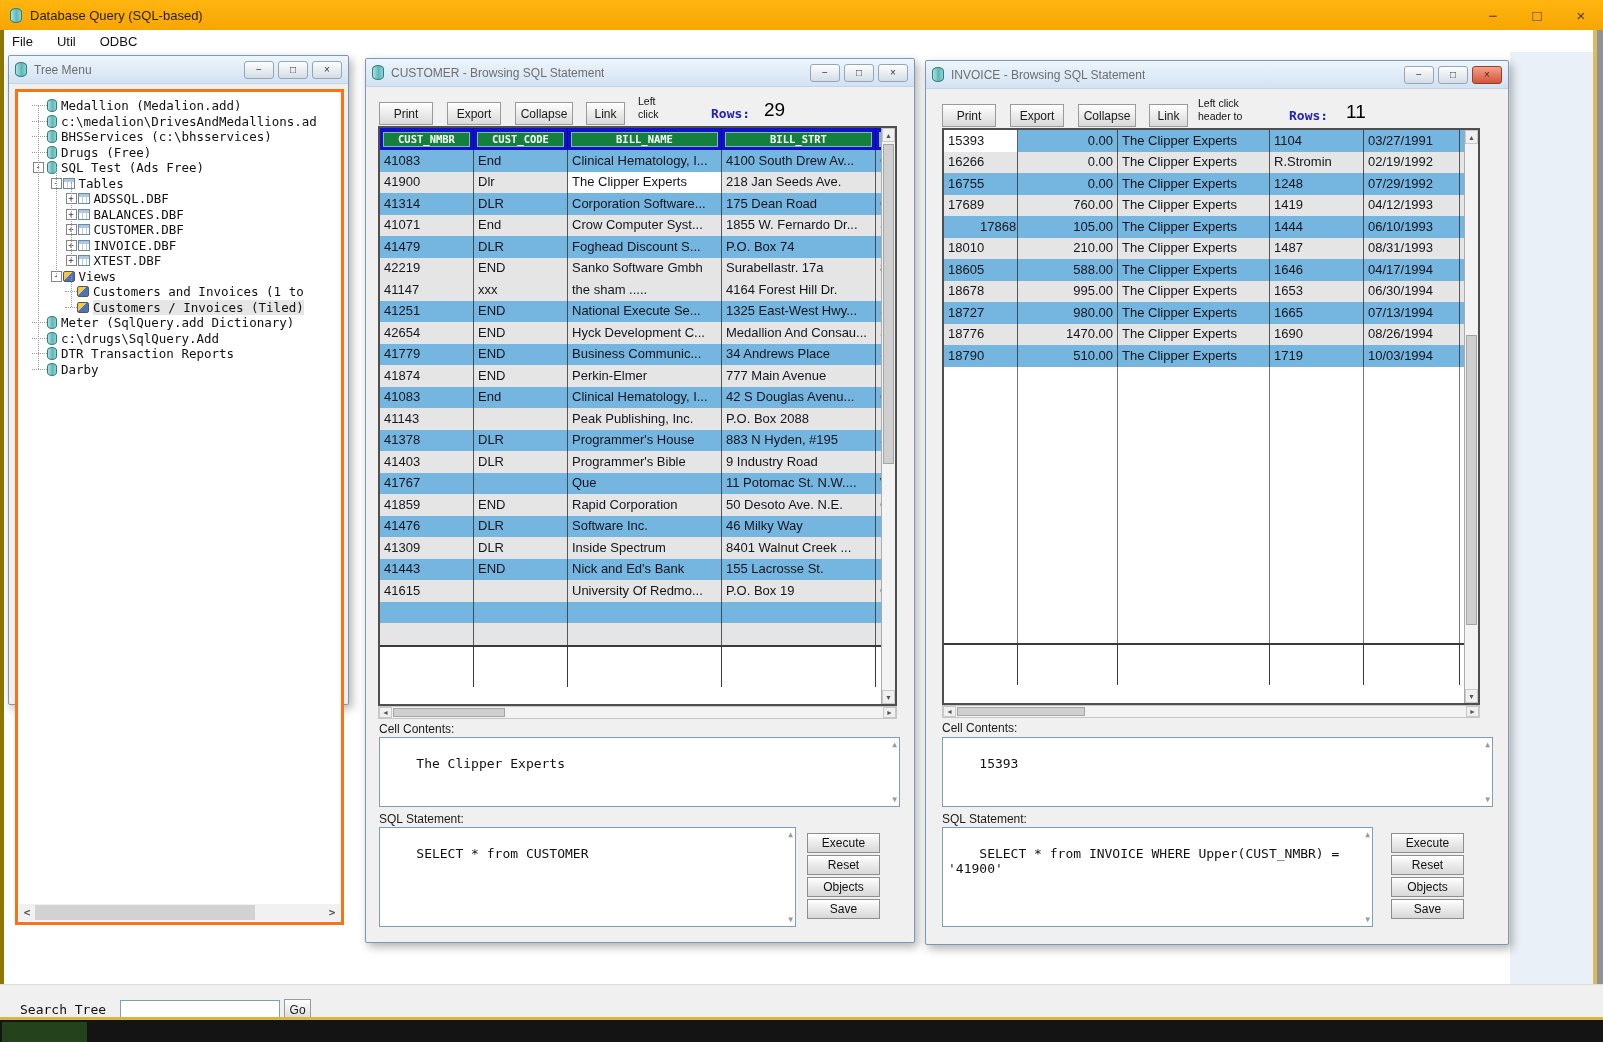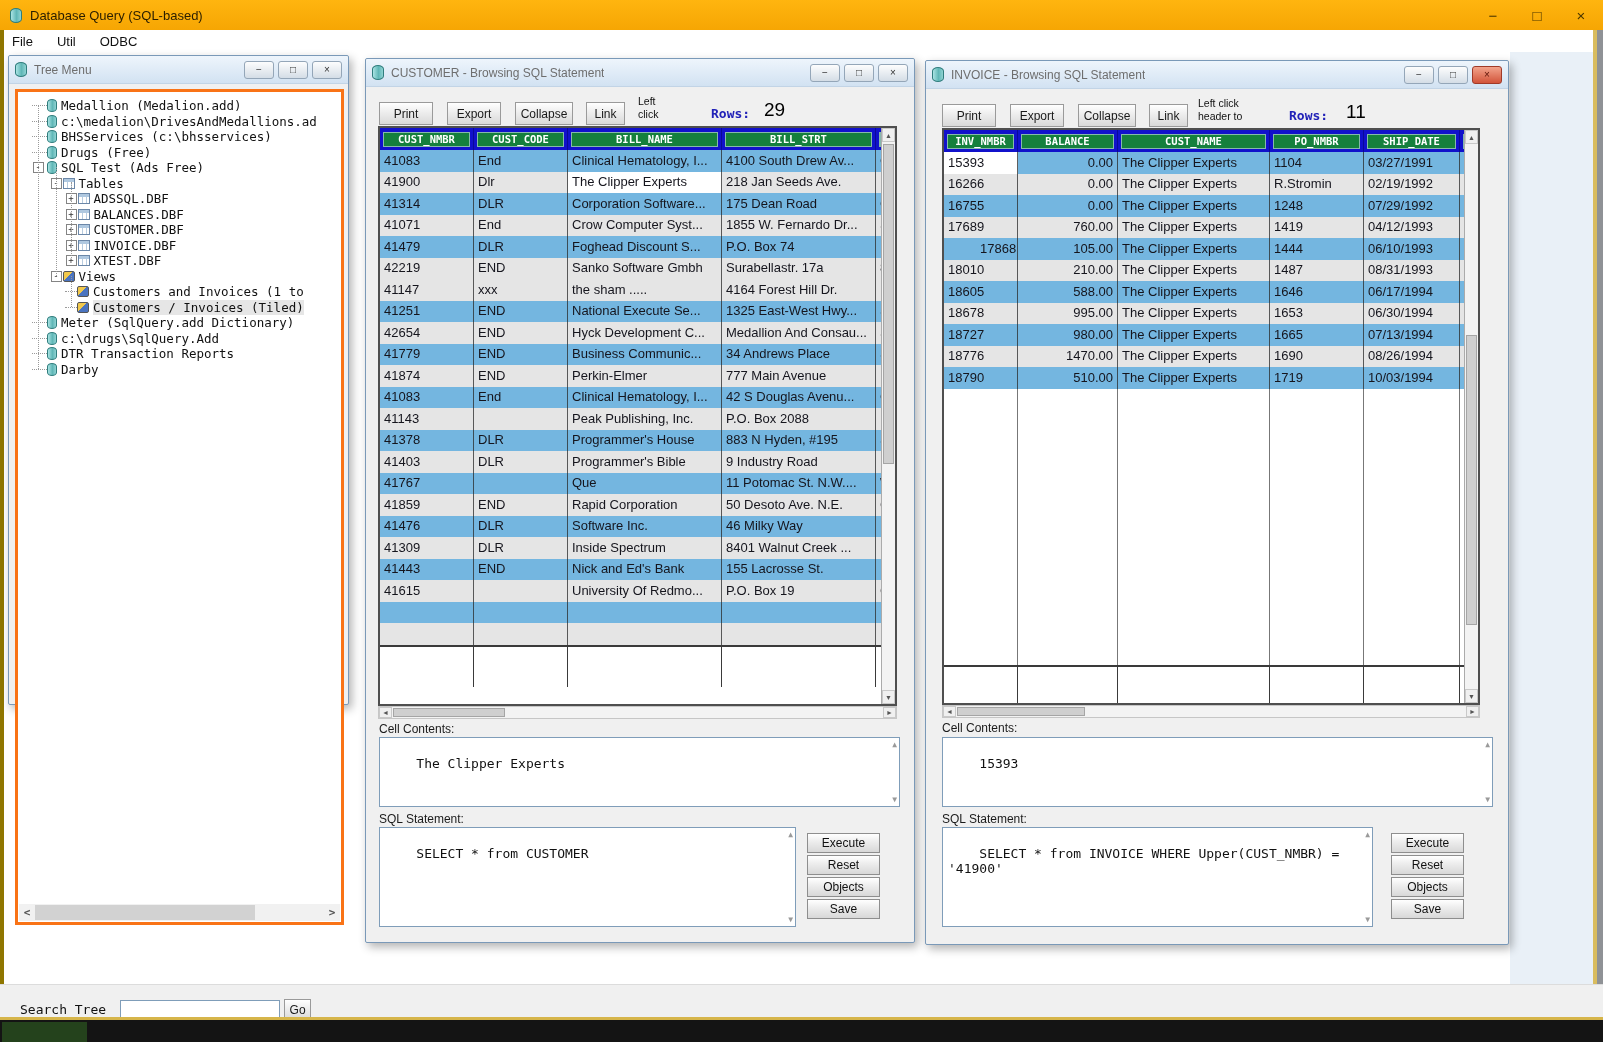--- a/index.html
+++ b/index.html
@@ -530,40 +530,20 @@
   <div class="btn" style="left:152px;top:43px;width:58px">Collapse</div>
   <div class="btn" style="left:223px;top:43px;width:39px">Link</div>
   <div class="hint" style="left:272px;top:36px;width:62px">
     <div>Left click</div>
     <div>header to</div>
   </div>
   <span class="rows-label" style="left:363px;top:47px">Rows:</span>
   <span class="rows-count" style="left:420px;top:40px">11</span>
 
   <div class="grid" id="invoice-grid" style="left:16px;top:67px;width:538px;height:577px">
-      <div class="ghead">
-        <div class="ghc" style="width: 74px;">
-          <div class="pill">INV_NMBR</div>
-        </div>
-        <div class="ghc" style="width: 100px;">
-          <div class="pill">BALANCE</div>
-        </div>
-        <div class="ghc" style="width: 152px;">
-          <div class="pill">CUST_NAME</div>
-        </div>
-        <div class="ghc" style="width: 94px;">
-          <div class="pill">PO_NMBR</div>
-        </div>
-        <div class="ghc" style="width: 96px;">
-          <div class="pill">SHIP_DATE</div>
-        </div>
-        <div class="ghc" style="width: 8px;">
-          <div class="pill"></div>
-        </div>
-      </div>
       <div class="grow rd">
         <div class="gc sel" style="width: 74px;">15393</div>
         <div class="gc num" style="width: 100px;">0.00</div>
         <div class="gc" style="width: 152px;">The Clipper Experts</div>
         <div class="gc" style="width: 94px;">1104</div>
         <div class="gc" style="width: 96px;">03/27/1991</div>
         <div class="gc" style="width: 8px;"></div>
       </div>
       <div class="grow rl">
         <div class="gc" style="width: 74px;">16266</div>
@@ -603,21 +583,21 @@
         <div class="gc" style="width: 152px;">The Clipper Experts</div>
         <div class="gc" style="width: 94px;">1487</div>
         <div class="gc" style="width: 96px;">08/31/1993</div>
         <div class="gc" style="width: 8px;"></div>
       </div>
       <div class="grow rd">
         <div class="gc" style="width: 74px;">18605</div>
         <div class="gc num" style="width: 100px;">588.00</div>
         <div class="gc" style="width: 152px;">The Clipper Experts</div>
         <div class="gc" style="width: 94px;">1646</div>
-        <div class="gc" style="width: 96px;">06/17/1994</div>
+        <div class="gc" style="width: 96px;">04/17/1994</div>
         <div class="gc" style="width: 8px;"></div>
       </div>
       <div class="grow rl">
         <div class="gc" style="width: 74px;">18678</div>
         <div class="gc num" style="width: 100px;">995.00</div>
         <div class="gc" style="width: 152px;">The Clipper Experts</div>
         <div class="gc" style="width: 94px;">1653</div>
         <div class="gc" style="width: 96px;">06/30/1994</div>
         <div class="gc" style="width: 8px;"></div>
       </div>

